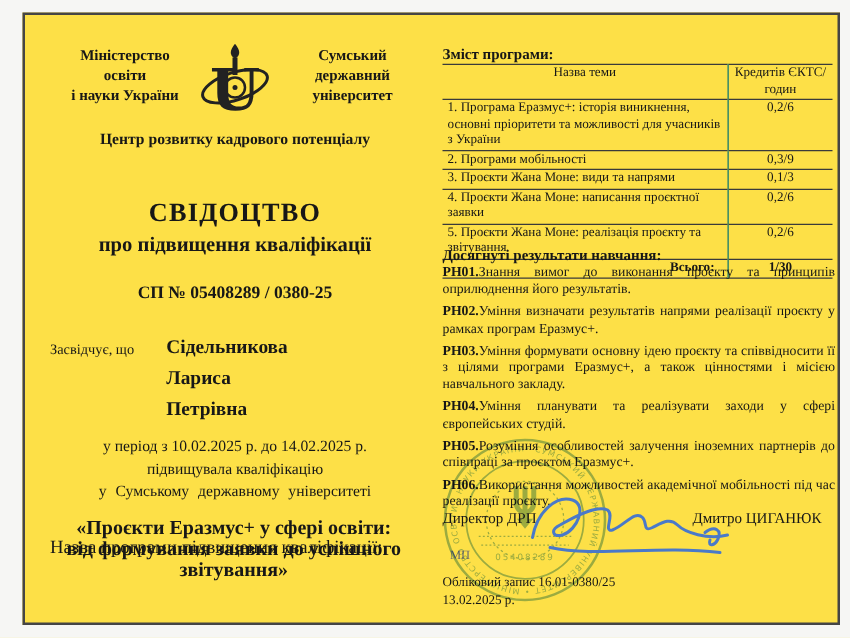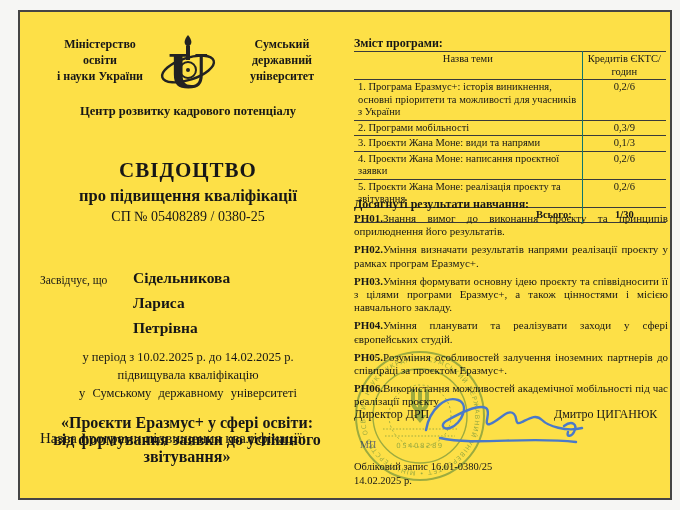--- a/index.html
+++ b/index.html
@@ -10,21 +10,21 @@
   .abs{position:absolute;}
   
   .ministry{left:20px;top:24px;width:120px;font-size:12px;font-weight:bold;line-height:16px;text-align:center;}
   .university{left:204px;top:24px;width:116px;font-size:12px;font-weight:bold;line-height:16px;text-align:center;}
   .logo{left:137px;top:20px;width:62px;height:64px;}
   .center-name{left:6px;top:92px;width:324px;font-size:12.5px;font-weight:bold;text-align:center;}
   
   .title-block{left:6px;top:146px;width:324px;text-align:center;}
   .title-main{font-size:21px;font-weight:bold;letter-spacing:1px;}
   .title-sub{font-size:16.5px;font-weight:bold;margin-top:3px;}
-  .title-num{font-size:14px;font-weight:normal;margin-top:3px;}
+  .title-num{font-size:14px;font-weight:bold;margin-top:21px;}
   
   .certify-label{left:20px;top:262px;font-size:11.5px;}
   .name-block{left:113px;top:253px;font-size:15.5px;font-weight:bold;line-height:25px;}
   .period-block{left:6px;top:336px;width:324px;text-align:center;font-size:12.5px;line-height:18px;}
   .period-line3{word-spacing:4px;}
   .program-label{left:20px;top:386px;font-size:15px;margin-top:32px;}
   .program-name{left:2px;top:402px;width:330px;text-align:center;font-size:16px;font-weight:bold;line-height:17px;}
   
   .toc-heading{left:334px;top:24px;font-size:12px;font-weight:bold;}
   .toc-table{left:334px;top:39px;width:312px;border-collapse:collapse;font-size:10.5px;line-height:12.5px;}
@@ -145,21 +145,21 @@
       <p><b>РН04.</b><span>Уміння планувати та реалізувати заходи у сфері європейських студій.</span></p>
       <p><b>РН05.</b><span>Розуміння особливостей залучення іноземних партнерів до співпраці за проєктом Еразмус+.</span></p>
       <p><b>РН06.</b><span>Використання можливостей академічної мобільності під час реалізації проєкту.</span></p>
     </div>
 
     <div class="abs director">Директор ДРП</div>
     <div class="abs signer">Дмитро ЦИГАНЮК</div>
     <div class="abs seal-mark">МП</div>
     <div class="abs record">
       <div>Обліковий запис 16.01-0380/25</div>
-      <div>14.02.2025 р.</div>
+      <div>13.02.2025 р.</div>
     </div>
 
     <svg class="abs stamp" viewBox="0 0 134 134">
       <defs>
         <path id="ringPath" d="M67 12 a55 55 0 1 1 -0.01 0 Z"></path>
       </defs>
       <circle cx="67" cy="67" r="64" fill="none" stroke="#85b4da" stroke-width="2"></circle>
       <circle cx="67" cy="67" r="47" fill="none" stroke="#85b4da" stroke-width="1.4"></circle>
       <circle cx="67" cy="67" r="31" fill="none" stroke="#85b4da" stroke-width="1" stroke-dasharray="2 2.5"></circle>
       <text font-family="DejaVu Sans, sans-serif" font-size="6.4" fill="#85b4da" letter-spacing="1">

